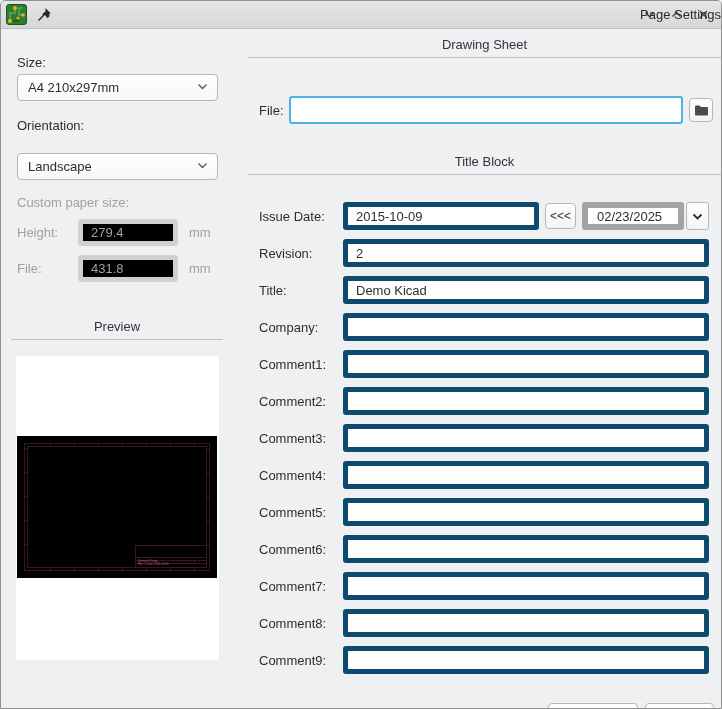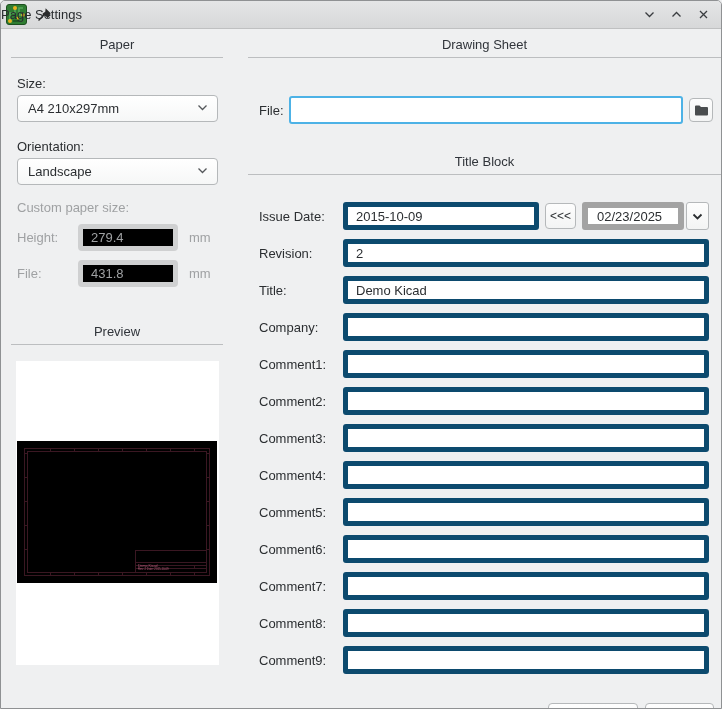--- a/index.html
+++ b/index.html
@@ -23,21 +23,21 @@
     height: 28px;
     background: linear-gradient(#e4e5e6, #d7d8d9);
     border-bottom: 1px solid #bfc0c1;
     display: flex; align-items: center;
     position: relative;
   }
   .titlebar-left { display:flex; align-items:center; gap:10px; padding-left:5px; }
   .app-icon { width: 21px; height: 21px; display:block; }
   .pin-icon { width: 15px; height: 15px; display:block; }
   .titlebar-title {
-    position: absolute; left: 0; right: 0; text-align: left;
+    position: absolute; left: 0; right: 0; text-align: right;
     font-size: 13px; color: #2a2d30; pointer-events: none;
   }
   .titlebar-right { margin-left:auto; display:flex; align-items:center; gap:11px; padding-right:10px; }
   .winbtn { width: 16px; height: 16px; display:flex; align-items:center; justify-content:center; cursor:pointer; }
   .winbtn svg { display:block; }
   
   .content { display: flex; padding: 0 10px; }
   .col-left  { width: 212px; margin-right: 25px; flex: none; }
   .col-right { flex: 1; display: flex; flex-direction: column; }
   .section-head { margin-top: 8px; }
@@ -58,22 +58,22 @@
     height: 28px; width: 100%;
     background: #ffffff;
     border: 5px solid #0c4a6e; border-radius: 3px;
     padding: 0 8px; font: inherit; color: #2b2e31;
   }
   input.text:disabled {
     background: #000000; border-color: #cfd0d1; color: #9fa1a3;
   }
   .left-pad { padding-left: 6px; }
   
-  .size-label { margin-top: 18px; margin-bottom: 4px; }
-  .orient-label { margin-top: 17px; margin-bottom: 4px; }
+  .size-label { margin-top: 26px; margin-bottom: 4px; }
+  .orient-label { margin-top: 17px; margin-bottom: 20px; }
   .custom-label { margin-top: 15px; color: #9fa1a3; }
   .dim-row { display:flex; align-items:center; margin-top: 9px; }
   .dim-row .dim-label { width: 61px; color:#9fa1a3; }
   .dim-row input.text { width: 100px; height: 27px; border-radius: 4px; }
   .dim-row .unit { margin-left: 11px; color:#9fa1a3; }
   .preview-head { margin-top: 37px; }
   
   .preview-paper {
     margin-top: 16px; margin-left: 5px;
     width: 203px; height: 304px;
@@ -199,24 +199,20 @@
         <svg width="13" height="13" viewBox="0 0 13 13">
             <path d="M3 3 L10 10 M10 3 L3 10" stroke="#3a3d40" stroke-width="1.3"></path>
           </svg>
       </span>
     </div>
   </div>
 
   <div class="content">
 
     <div class="col-left">
-      <div class="section-head">
-        <span class="head-label">Paper</span>
-        <div class="head-line"></div>
-      </div>
 
       <div class="left-pad">
         <span class="label size-label">Size:</span>
         <div class="select">
           <span class="select-text">A4 210x297mm</span>
           <span class="chev">
             <svg width="13" height="13" viewBox="0 0 13 13">
                 <polyline points="2.5,4.5 6.5,8.5 10.5,4.5" fill="none" stroke="#55585b" stroke-width="1.3"></polyline>
               </svg>
           </span>

